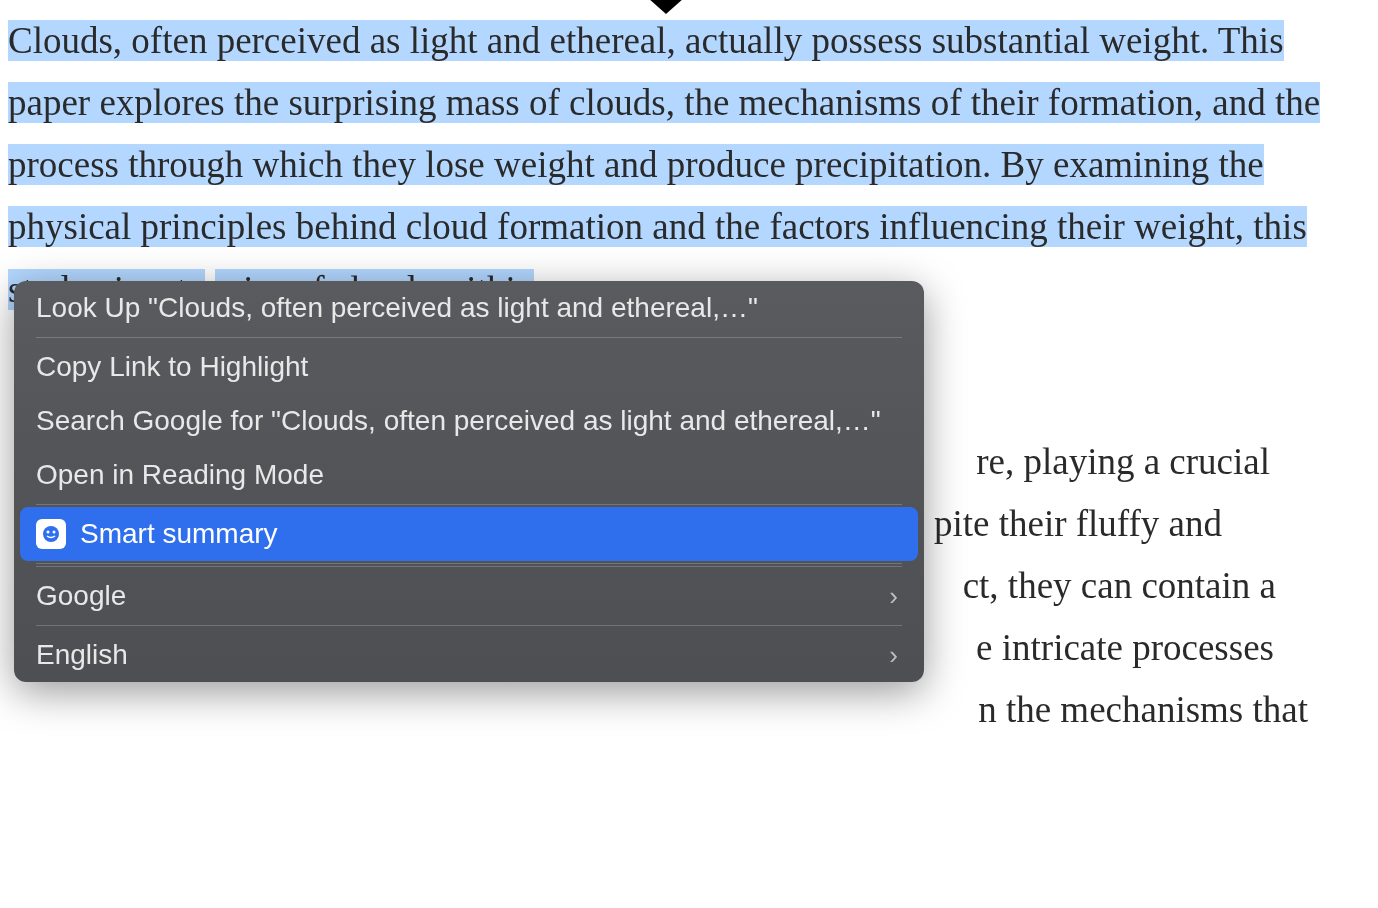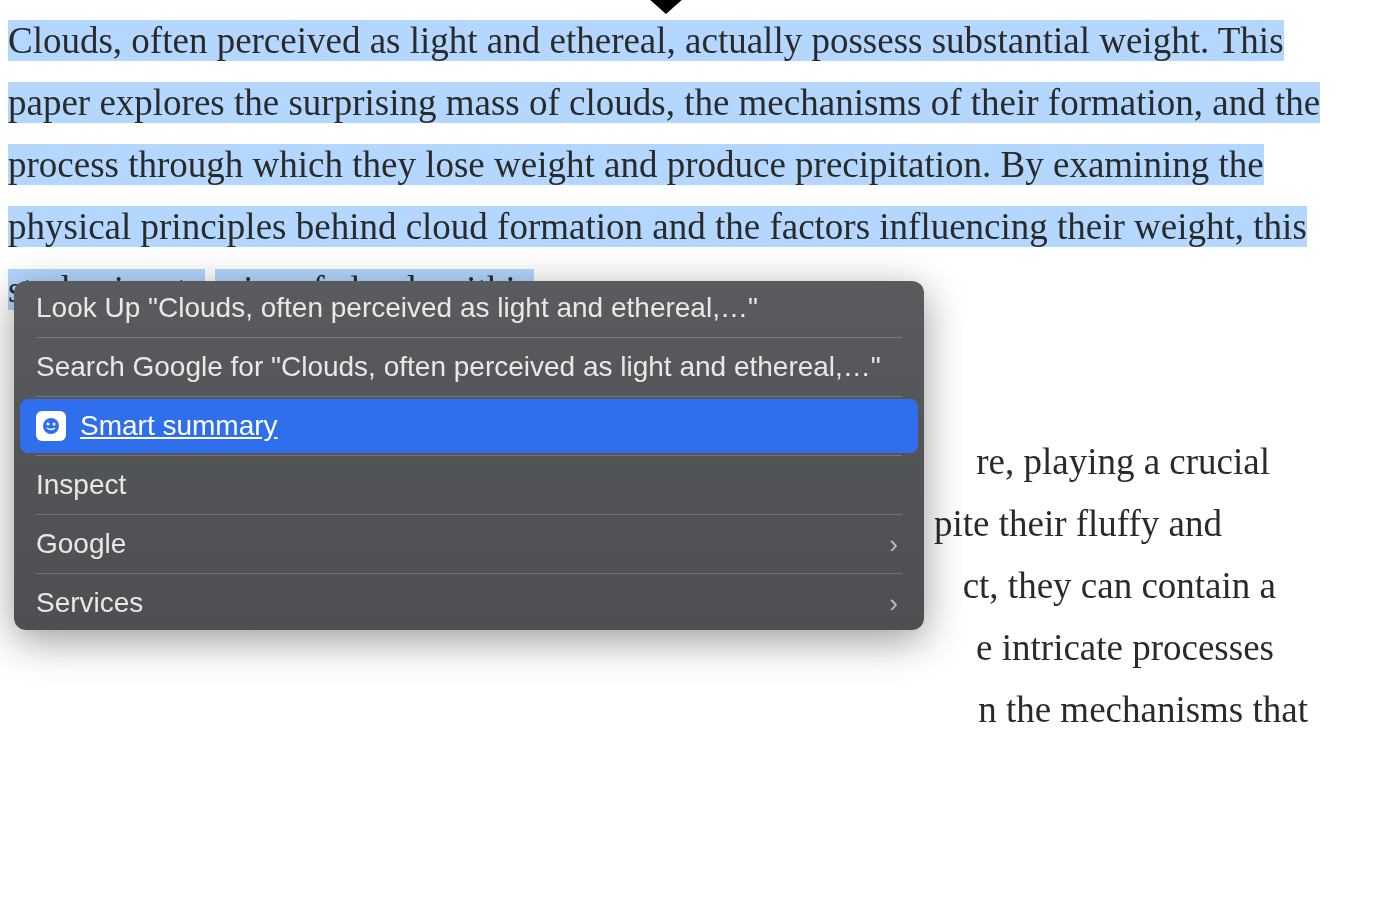--- a/index.html
+++ b/index.html
@@ -63,21 +63,20 @@
       cursor: default;
       position: relative;
     }
     
     .menu-item.highlighted {
       background: #2f6fed;
       color: #ffffff;
       margin: 0 6px;
       border-radius: 8px;
       padding: 11px 16px;
-      text-decoration: underline;
     }
     
     .menu-divider {
       height: 1px;
       background: rgba(255,255,255,0.2);
       margin: 2px 22px;
     }
     
     .menu-icon {
       display: inline-flex;
@@ -133,43 +132,46 @@
   <div style="text-align:right; padding-right:96px;">e intricate processes</div>
   <div style="text-align:right; padding-right:62px;">n the mechanisms that</div>
 </div>
 
 <div class="context-menu">
   <div class="menu-item">
     <span>Look Up "Clouds, often perceived as light and ethereal,…"</span>
   </div>
   <div class="menu-divider"></div>
   <div class="menu-item">
+    <span>Copy Link to Highlight</span>
+  </div>
+  <div class="menu-item">
     <span>Search Google for "Clouds, often perceived as light and ethereal,…"</span>
+  </div>
+  <div class="menu-item">
+    <span>Open in Reading Mode</span>
   </div>
   <div class="menu-divider"></div>
   <div class="menu-item highlighted">
     <span class="menu-icon">
       <span class="smart-icon">
         <svg width="20" height="20" viewBox="0 0 20 20">
           <circle cx="10" cy="10" r="8" fill="#2f6fed"></circle>
           <circle cx="7" cy="8" r="1.5" fill="#fff"></circle>
           <circle cx="13" cy="8" r="1.5" fill="#fff"></circle>
           <path d="M6 12 Q10 15 14 12" stroke="#fff" stroke-width="1.5" fill="none"></path>
         </svg>
       </span>
     </span>
     <span>Smart summary</span>
   </div>
   <div class="menu-divider"></div>
-  <div class="menu-item">
-    <span>Inspect</span>
-  </div>
   <div class="menu-divider"></div>
   <div class="menu-item">
     <span>Google</span>
     <span class="submenu-arrow">›</span>
   </div>
   <div class="menu-divider"></div>
   <div class="menu-item">
-    <span>Services</span>
+    <span>English</span>
     <span class="submenu-arrow">›</span>
   </div>
 </div>
 
 </body></html>

